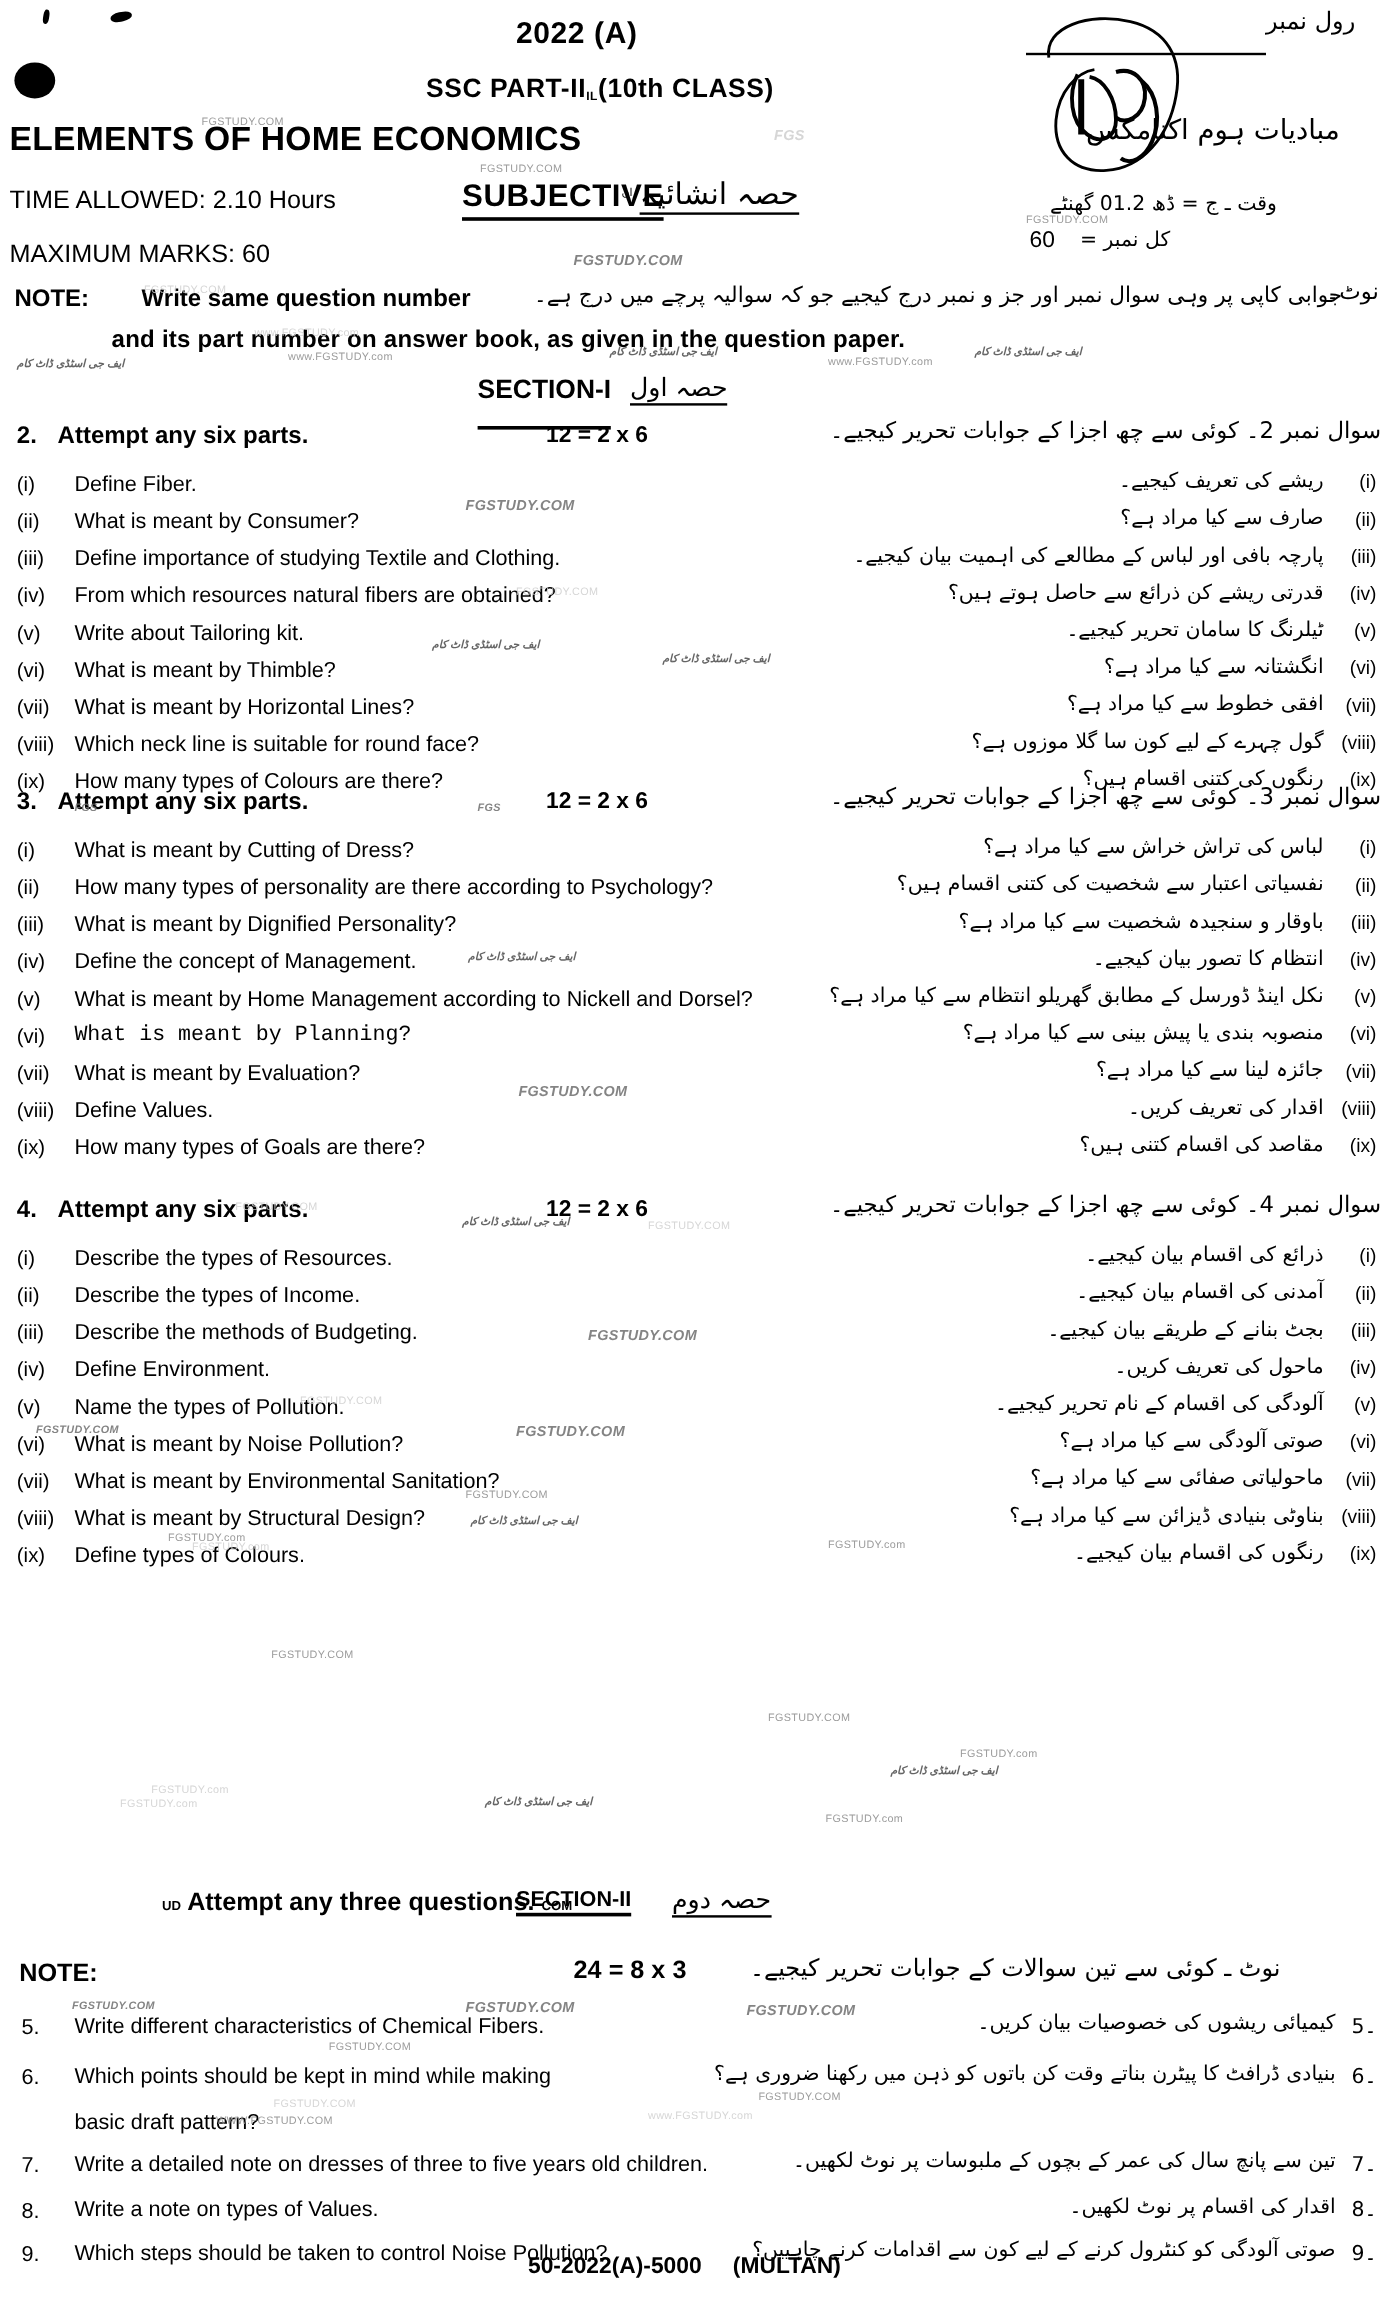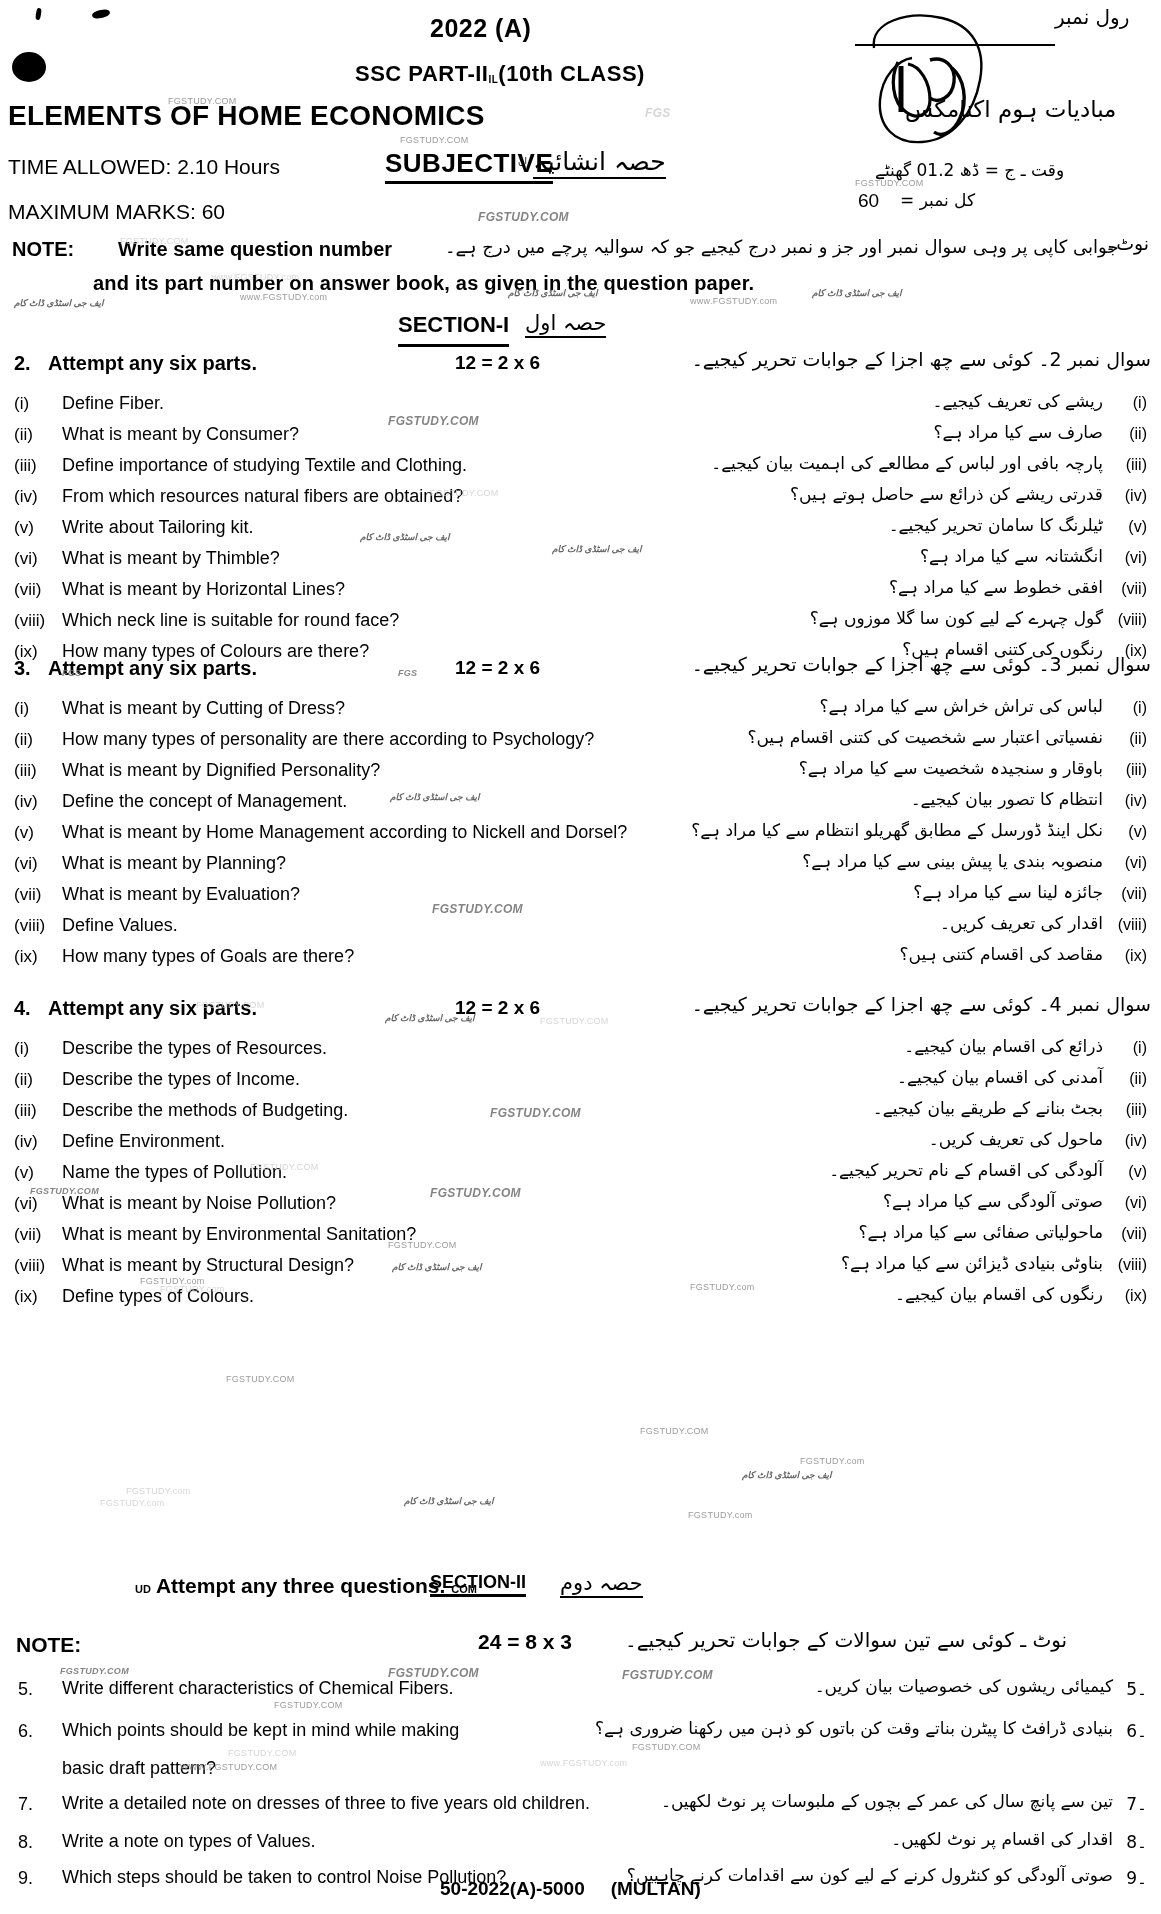--- a/index.html
+++ b/index.html
@@ -63,21 +63,21 @@
   #marks-ur-num { left: 858px; top: 190px; font-size: 19px; }
 
   
   #note-label { left: 12px; top: 238px; font-size: 20px; font-weight: bold; }
   #note-l1 { left: 118px; top: 238px; font-size: 20px; font-weight: bold; }
   #note-l2 { left: 93px; top: 272px; font-size: 20px; font-weight: bold; letter-spacing:.2px; }
   #note-ur-mark { left: 1105px; top: 232px; font-size: 19px; }
   #note-ur-1 { left: 445px; top: 236px; font-size: 18px; }
 
   
-  #sec1-en { left: 398px; top: 312px; font-size: 22px; font-weight: bold; border-bottom: 3px solid #000; padding-bottom:6px; }
+  #sec1-en { left: 398px; top: 312px; font-size: 22px; font-weight: bold; border-bottom: 3px solid #000; padding-bottom:17px; }
   #sec1-ur { left: 525px; top: 310px; font-size: 21px; border-bottom: 2px solid #000; }
 
   
   .q-head-num  { font-size: 20px; font-weight: bold; }
   .q-head-text { font-size: 20px; font-weight: bold; }
   .q-head-marks{ font-size: 19px; font-weight: bold; }
   .part-rn  { font-size: 17px; }
   .part-en  { font-size: 18px; }
   .part-ur-rn { font-size: 16px; }
   .c-num   { position: absolute; left: 14px;  }
@@ -218,21 +218,21 @@
       <div class="abs urdu" style="top: 758px; right: 58px;">باوقار و سنجیدہ شخصیت سے کیا مراد ہے؟</div>
       <div class="abs eng part-rn" style="top: 792px; left: 14px;">(iv)</div>
       <div class="abs eng part-en" style="top: 791px; left: 62px;">Define the concept of Management.</div>
       <div class="abs eng part-ur-rn" style="top: 792px; right: 14px;">(iv)</div>
       <div class="abs urdu" style="top: 789px; right: 58px;">انتظام کا تصور بیان کیجیے۔</div>
       <div class="abs eng part-rn" style="top: 823px; left: 14px;">(v)</div>
       <div class="abs eng part-en" style="top: 822px; left: 62px;">What is meant by Home Management according to Nickell and Dorsel?</div>
       <div class="abs eng part-ur-rn" style="top: 823px; right: 14px;">(v)</div>
       <div class="abs urdu" style="top: 820px; right: 58px;">نکل اینڈ ڈورسل کے مطابق گھریلو انتظام سے کیا مراد ہے؟</div>
       <div class="abs eng part-rn" style="top: 854px; left: 14px;">(vi)</div>
-      <div class="abs eng part-en" style="top: 853px; left: 62px;">What is meant by Planning?</div>
+      <div class="abs eng part-en" style="top: 853px; left: 62px; font-family: Liberation Mono, monospace;">What is meant by Planning?</div>
       <div class="abs eng part-ur-rn" style="top: 854px; right: 14px;">(vi)</div>
       <div class="abs urdu" style="top: 851px; right: 58px;">منصوبہ بندی یا پیش بینی سے کیا مراد ہے؟</div>
       <div class="abs eng part-rn" style="top: 885px; left: 14px;">(vii)</div>
       <div class="abs eng part-en" style="top: 884px; left: 62px;">What is meant by Evaluation?</div>
       <div class="abs eng part-ur-rn" style="top: 885px; right: 14px;">(vii)</div>
       <div class="abs urdu" style="top: 882px; right: 58px;">جائزہ لینا سے کیا مراد ہے؟</div>
       <div class="abs eng part-rn" style="top: 916px; left: 14px;">(viii)</div>
       <div class="abs eng part-en" style="top: 915px; left: 62px;">Define Values.</div>
       <div class="abs eng part-ur-rn" style="top: 916px; right: 14px;">(viii)</div>
       <div class="abs urdu" style="top: 913px; right: 58px;">اقدار کی تعریف کریں۔</div>

